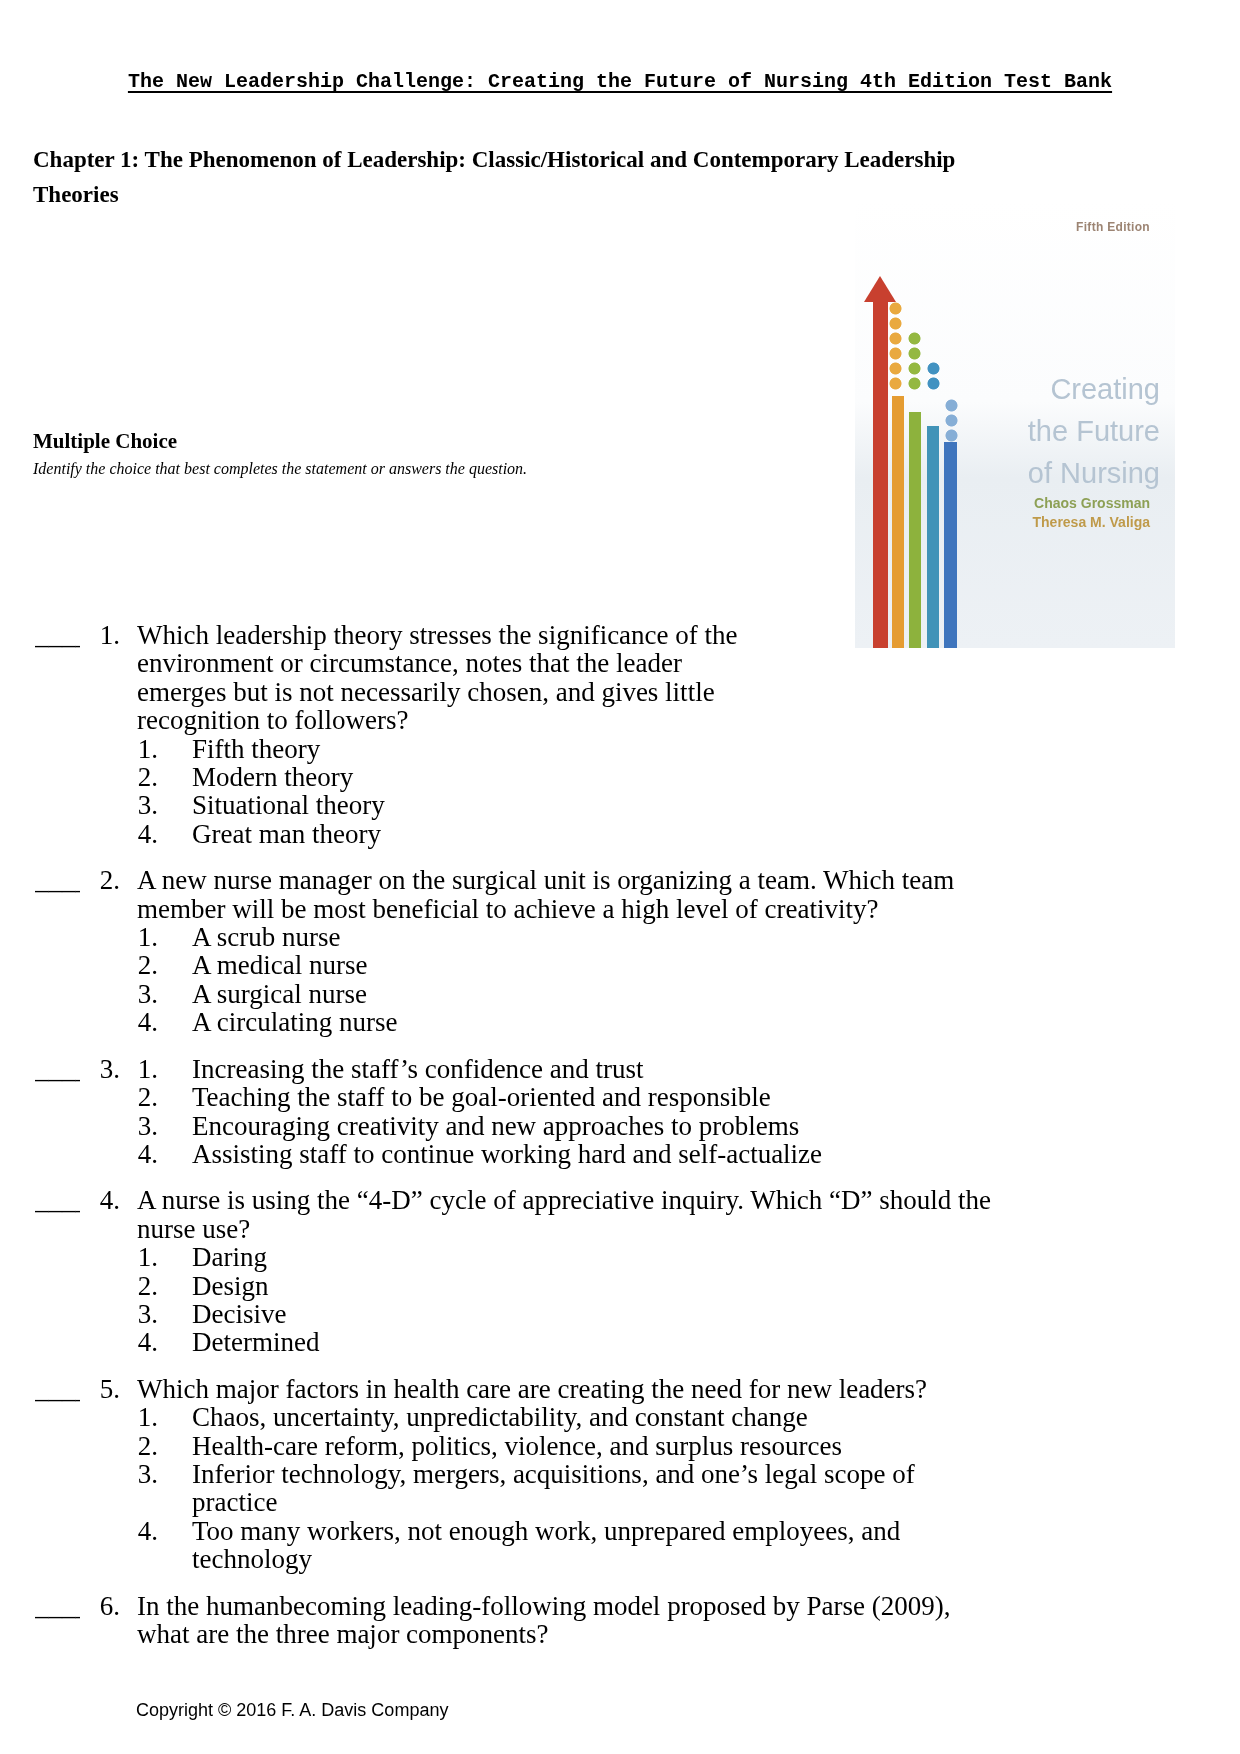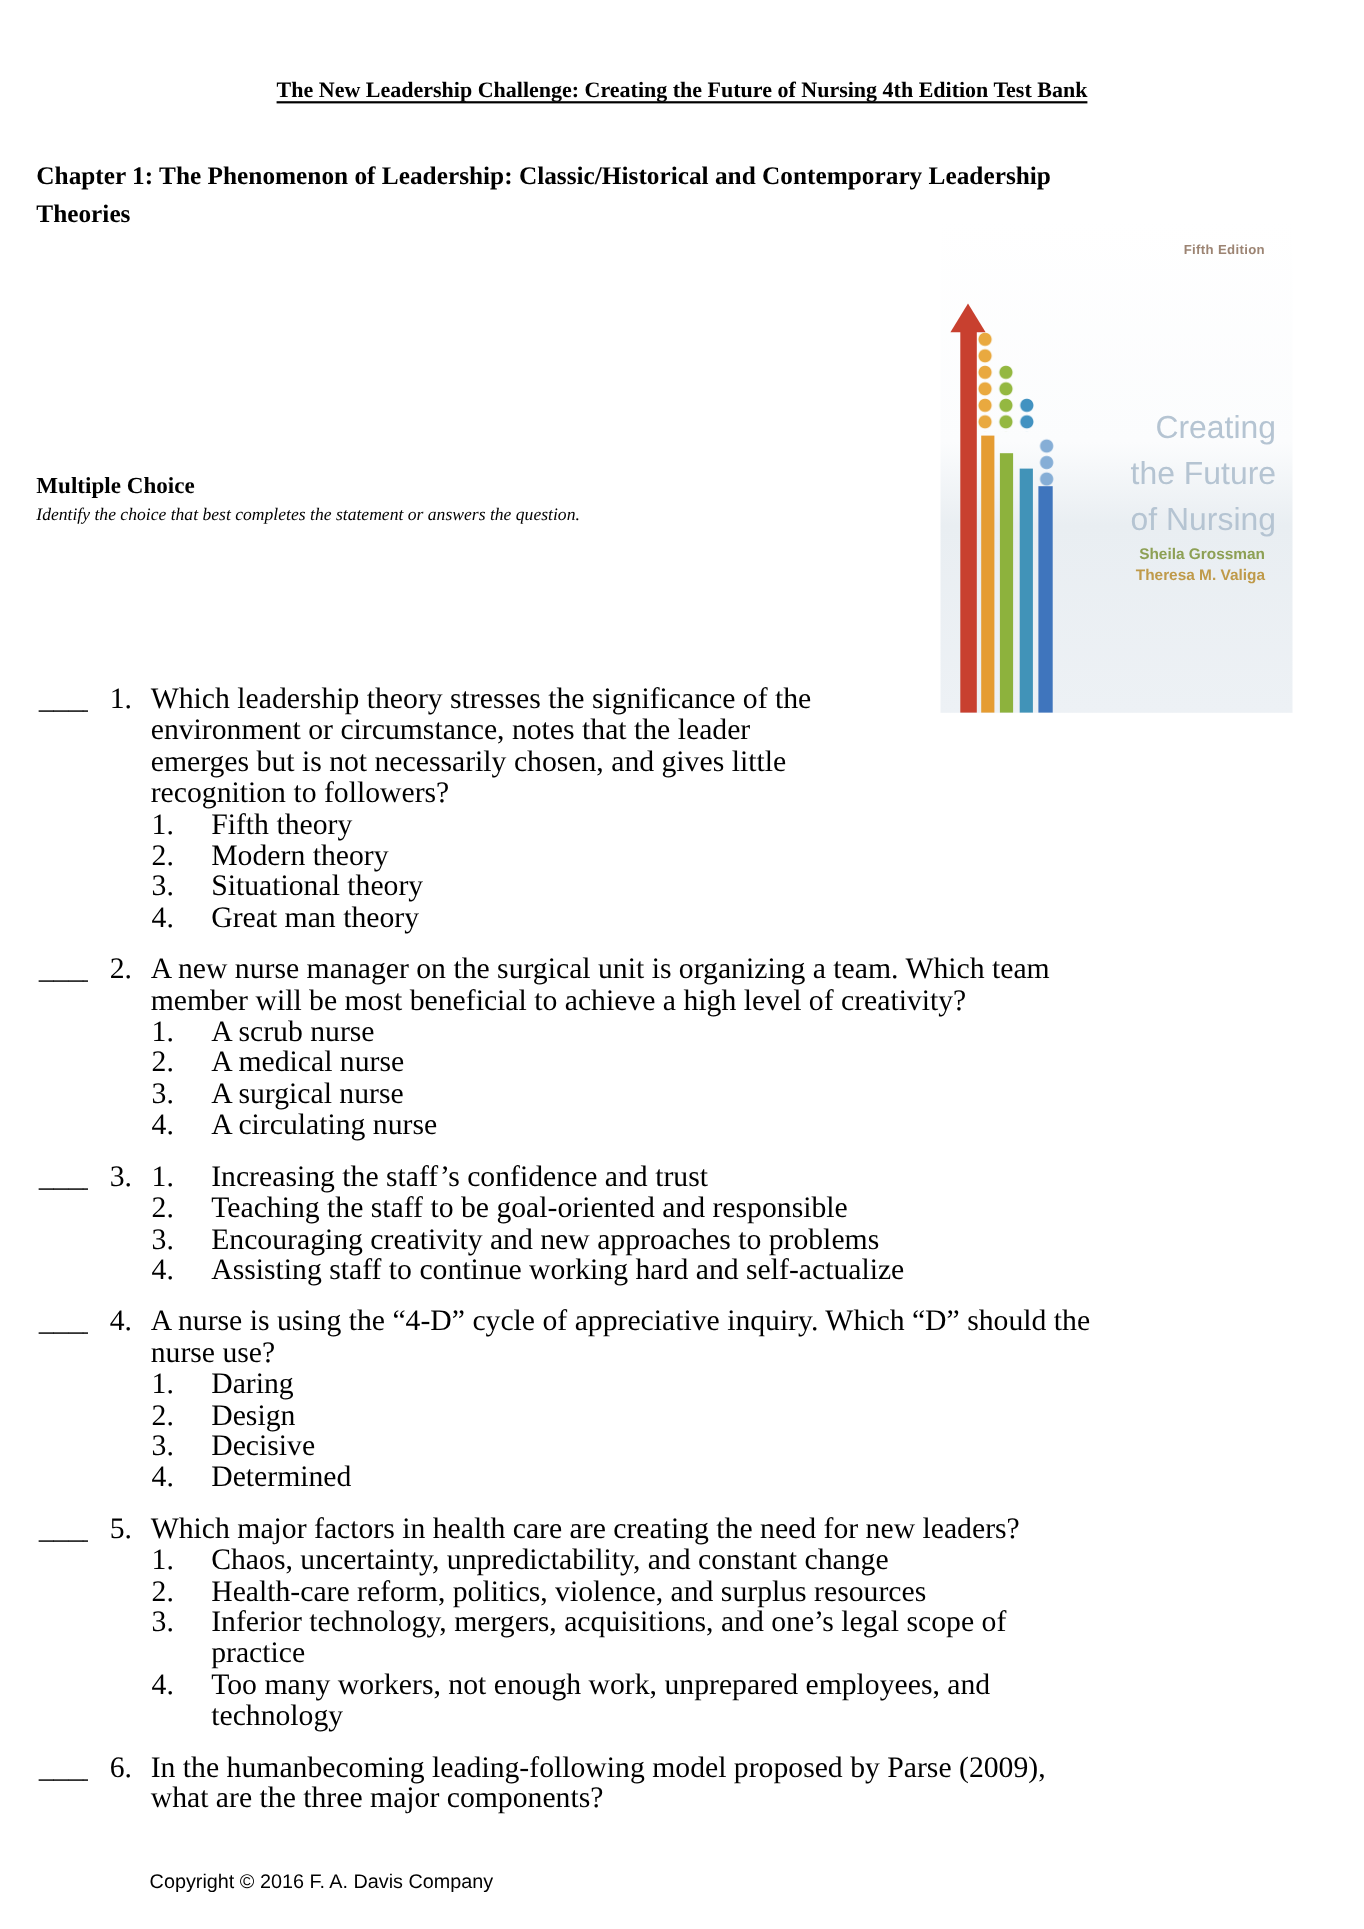--- a/index.html
+++ b/index.html
@@ -10,21 +10,21 @@
     position: relative;
     font-family: "Liberation Serif", serif;
     color: #000;
     overflow: hidden;
   }
 
   
   .doc-header {
     margin-top: 70px;
     text-align: center;
-    font-family: Liberation Serif, serif;
+    font-family: Liberation Mono, monospace;
     font-size: 20px; line-height: 24px; font-weight: bold;
   }
   .doc-header span {
     text-decoration: underline;
     text-decoration-thickness: 2px;
     text-underline-offset: 4px;
   }
 
   
   .chapter-heading {
@@ -171,21 +171,21 @@
 
 
   <div class="cover-subtitle">
     <div>Creating</div>
     <div>the Future</div>
     <div>of Nursing</div>
   </div>
 
 
   <div class="cover-authors">
-    <div class="author-1">Sheila Grossman</div>
+    <div class="author-1">Chaos Grossman</div>
     <div class="author-2">Theresa M. Valiga</div>
   </div>
 </div>
 
 <div class="section-block">
   <div class="section-title">Multiple Choice</div>
   <div class="section-instructions">Identify the choice that best completes the statement or answers the question.</div>
 </div>
 
 <div class="questions">

